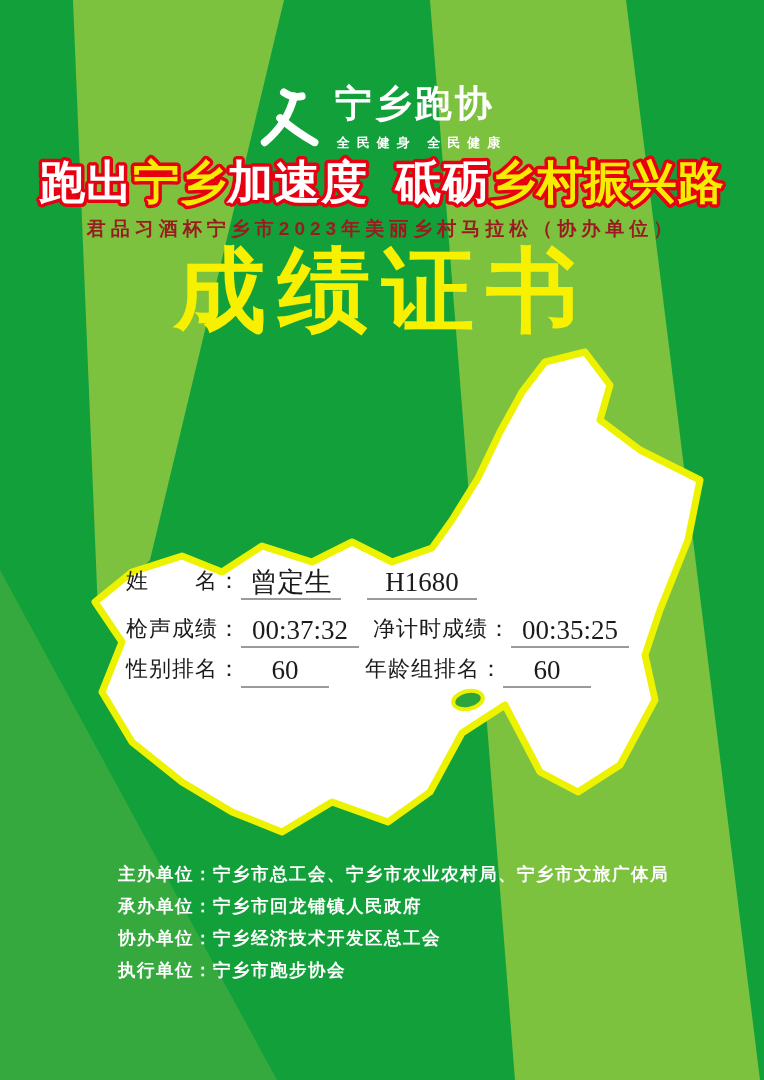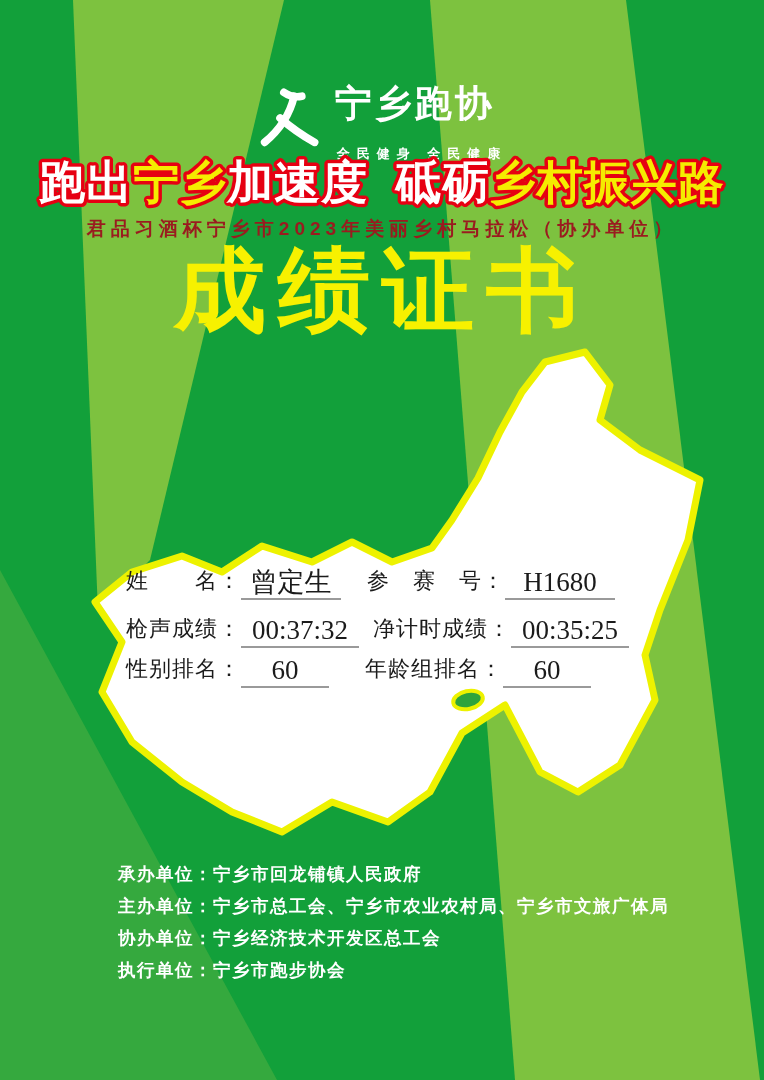--- a/index.html
+++ b/index.html
@@ -24,21 +24,21 @@
     display: flex; justify-content: center; align-items: flex-start; gap: 14px;
   }
   .logo-icon { width: 64px; height: 64px; margin-top: 2px; }
   .logo-texts { display: flex; flex-direction: column; align-items: flex-start; }
   .org-name {
     color: #ffffff; font-size: 37px; font-weight: 900; letter-spacing: 3px;
     line-height: 1.1;
   }
   .tagline {
     color: #ffffff; font-size: 13px; font-weight: bold; letter-spacing: 7px;
-    margin-top: 20px; margin-left: 2px;
+    margin-top: 9px; margin-left: 2px;
   }
 
   
   .slogan-svg { position: absolute; top: 152px; left: 0; width: 764px; height: 62px; }
   .slogan-svg text {
     font-family: "Liberation Sans", sans-serif;
     font-size: 46px; font-weight: 900; letter-spacing: 1px;
     stroke: #E60012; stroke-width: 7px; paint-order: stroke;
     stroke-linejoin: round;
   }
@@ -137,21 +137,20 @@
   </svg>
 
   <div class="event-name">君品习酒杯宁乡市2023年美丽乡村马拉松（协办单位）</div>
 
   <div class="cert-title">成绩证书</div>
 
   <div class="field-row row-1">
     <span class="f-label">姓　　名：</span>
     <span class="f-value w-name">曾定生</span>
     <span class="gap-1"></span>
-    <span class="f-label">参　赛　号：</span>
     <span class="f-value w-bib">H1680</span>
   </div>
 
   <div class="field-row row-2">
     <span class="f-label">枪声成绩：</span>
     <span class="f-value w-time">00:37:32</span>
     <span class="gap-2"></span>
     <span class="f-label">净计时成绩：</span>
     <span class="f-value w-time">00:35:25</span>
   </div>
@@ -159,24 +158,24 @@
   <div class="field-row row-3">
     <span class="f-label">性别排名：</span>
     <span class="f-value w-rank">60</span>
     <span class="gap-3"></span>
     <span class="f-label">年龄组排名：</span>
     <span class="f-value w-rank">60</span>
   </div>
 
   <div class="organizers">
     <div class="org-line">
-      <span>承办单位：</span><span>宁乡市回龙铺镇人民政府</span>
+      <span>主办单位：</span><span>宁乡市总工会、宁乡市农业农村局、宁乡市文旅广体局</span>
     </div>
     <div class="org-line">
-      <span>主办单位：</span><span>宁乡市总工会、宁乡市农业农村局、宁乡市文旅广体局</span>
+      <span>承办单位：</span><span>宁乡市回龙铺镇人民政府</span>
     </div>
     <div class="org-line">
       <span>协办单位：</span><span>宁乡经济技术开发区总工会</span>
     </div>
     <div class="org-line">
       <span>执行单位：</span><span>宁乡市跑步协会</span>
     </div>
   </div>
 
 </div>

